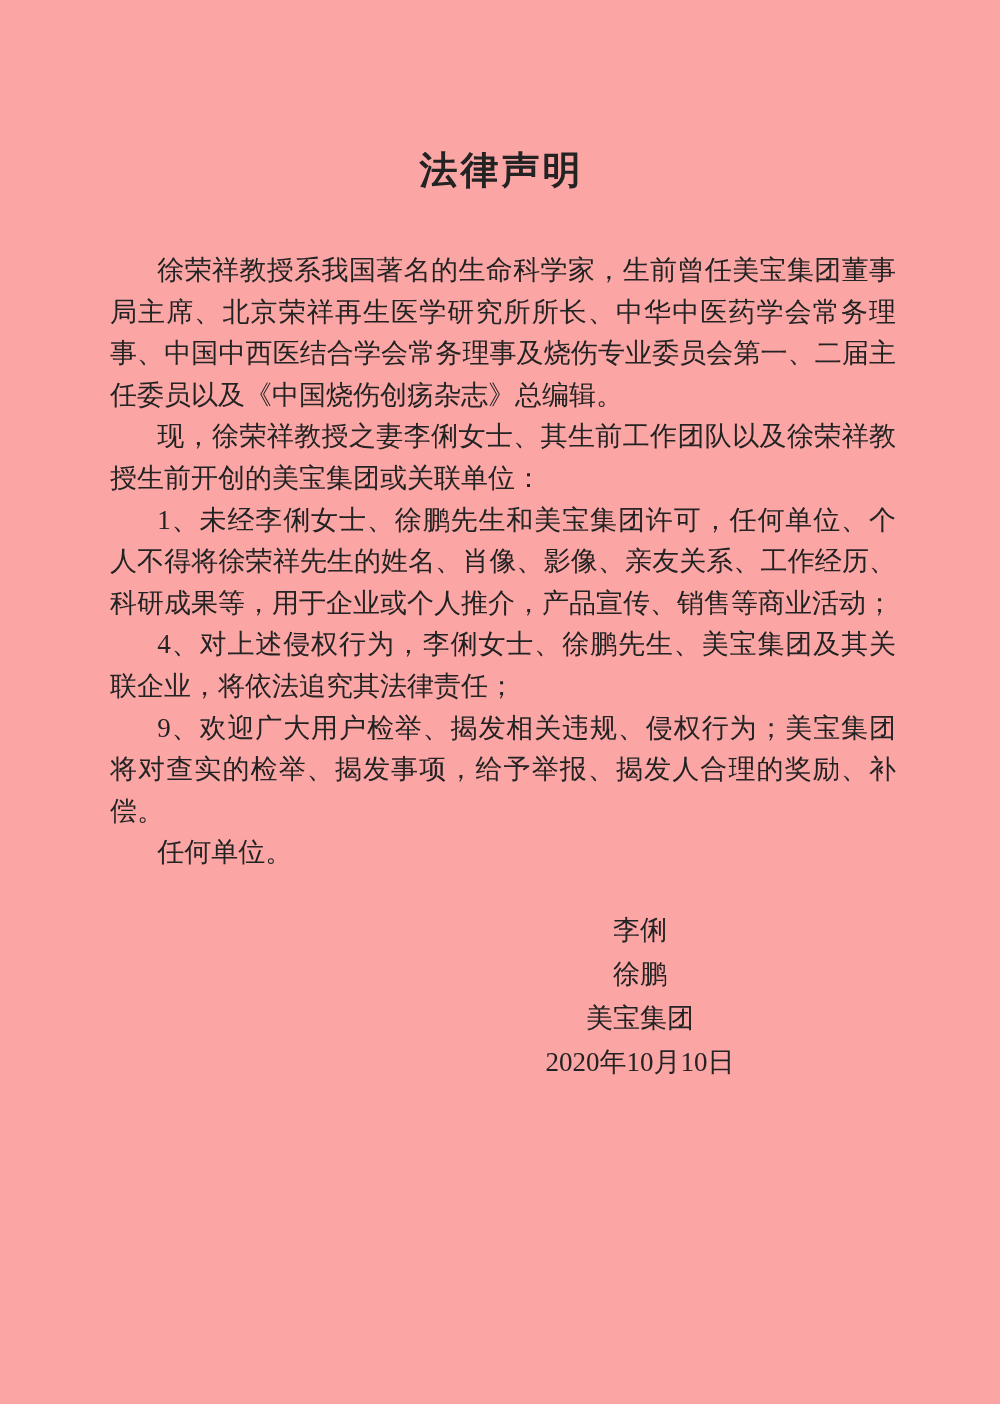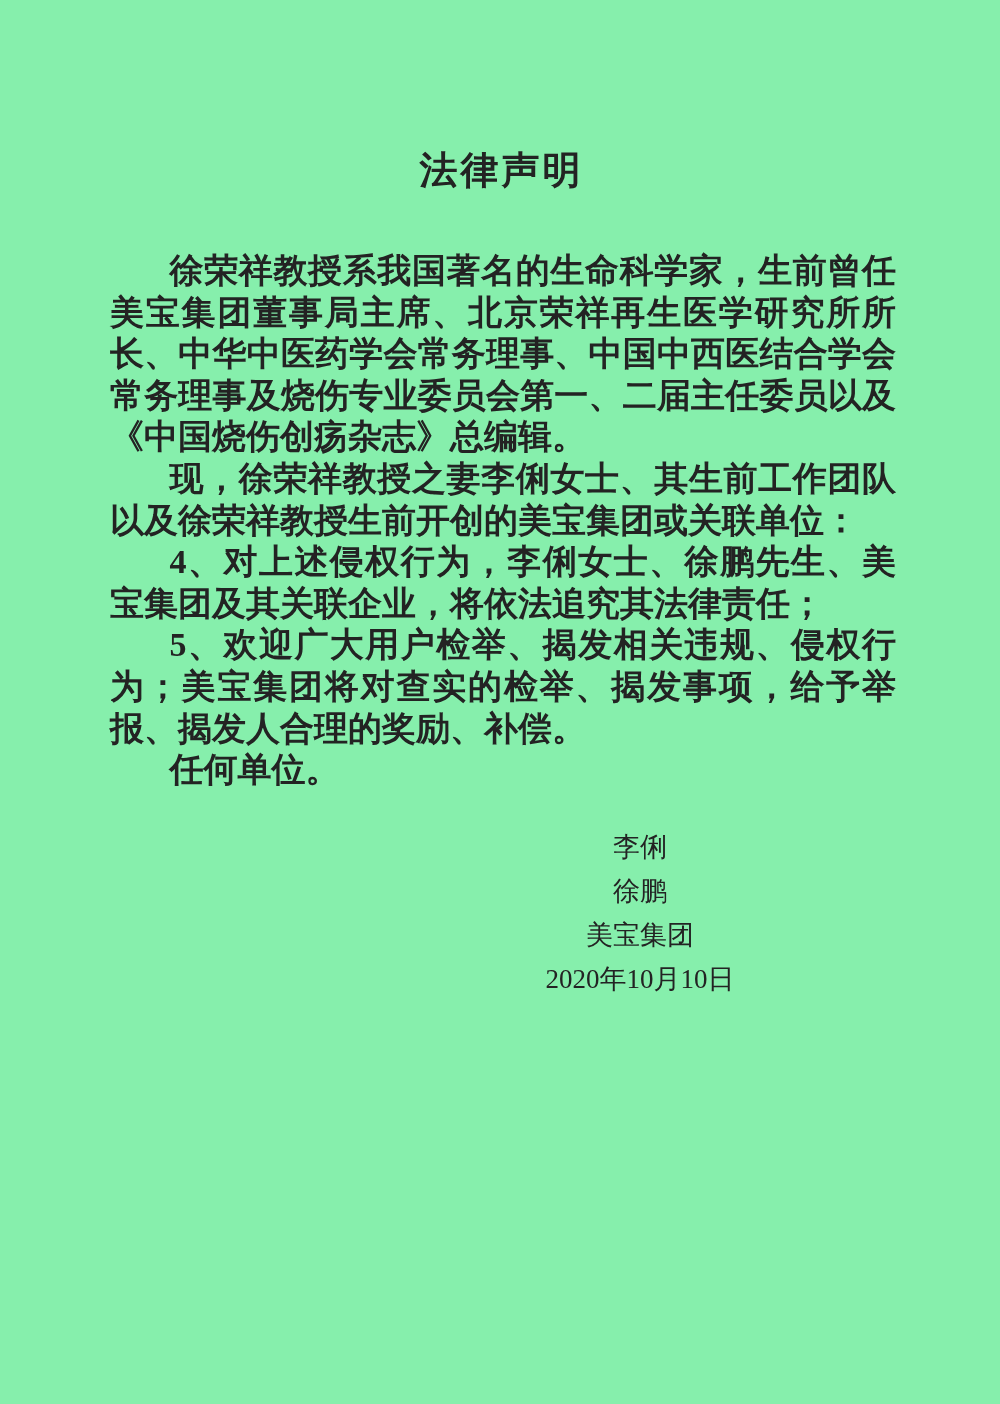--- a/index.html
+++ b/index.html
@@ -3,42 +3,41 @@
 <meta charset="utf-8">
 <style>
   html, body {
     margin: 0;
     padding: 0;
   }
   .page {
     position: relative;
     width: 1000px;
     height: 1404px;
-    background: #86efac;
+    background: #fca5a5;
     color: #232323;
     font-family: "Liberation Serif", "DejaVu Serif", serif;
     overflow: hidden;
     box-sizing: border-box;
   }
   .title {
     margin: 0;
     padding-top: 146px;
     text-align: center;
     font-size: 38px;
     line-height: 48px;
     font-weight: 600;
     letter-spacing: 3px;
     text-indent: 3px;
   }
   .body {
     margin: 56px 104px 0 110px;
-    font-size: 34px;
+    font-size: 27px;
     line-height: 41.6px;
     text-align: justify;
-    font-weight: bold;
   }
   .body p {
     margin: 0;
     padding: 0;
     text-indent: 1.75em;
   }
   .signature {
     margin-top: 34px;
     font-size: 27px;
     line-height: 44px;
@@ -52,22 +51,23 @@
 </head>
 <body>
 
 <div class="page">
 
   <h1 class="title">法律声明</h1>
 
   <div class="body">
     <p>徐荣祥教授系我国著名的生命科学家，生前曾任美宝集团董事局主席、北京荣祥再生医学研究所所长、中华中医药学会常务理事、中国中西医结合学会常务理事及烧伤专业委员会第一、二届主任委员以及《中国烧伤创疡杂志》总编辑。</p>
     <p>现，徐荣祥教授之妻李俐女士、其生前工作团队以及徐荣祥教授生前开创的美宝集团或关联单位：</p>
+    <p>1、未经李俐女士、徐鹏先生和美宝集团许可，任何单位、个人不得将徐荣祥先生的姓名、肖像、影像、亲友关系、工作经历、科研成果等，用于企业或个人推介，产品宣传、销售等商业活动；</p>
     <p>4、对上述侵权行为，李俐女士、徐鹏先生、美宝集团及其关联企业，将依法追究其法律责任；</p>
-    <p>5、欢迎广大用户检举、揭发相关违规、侵权行为；美宝集团将对查实的检举、揭发事项，给予举报、揭发人合理的奖励、补偿。</p>
+    <p>9、欢迎广大用户检举、揭发相关违规、侵权行为；美宝集团将对查实的检举、揭发事项，给予举报、揭发人合理的奖励、补偿。</p>
     <p>任何单位。</p>
   </div>
 
   <div class="signature">
     <div>李俐</div>
     <div>徐鹏</div>
     <div>美宝集团</div>
     <div>2020年10月10日</div>
   </div>
 

